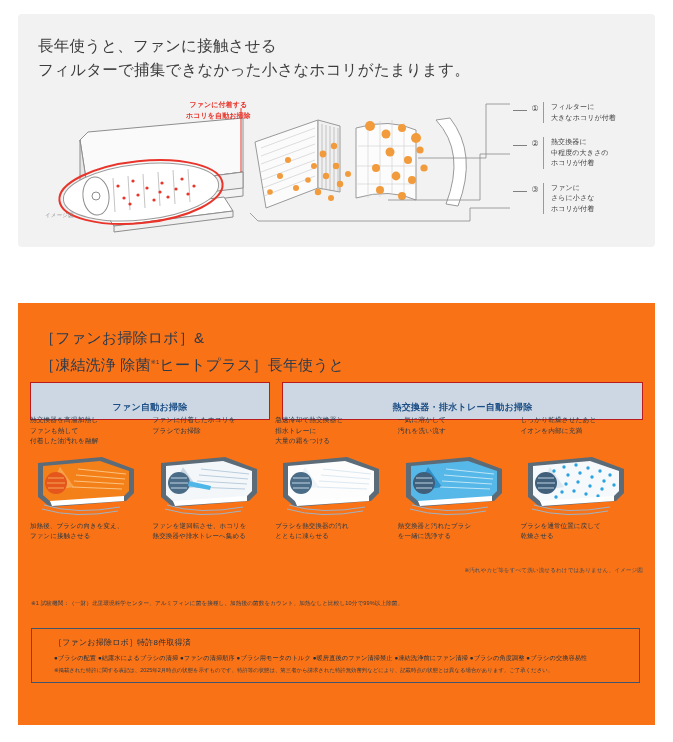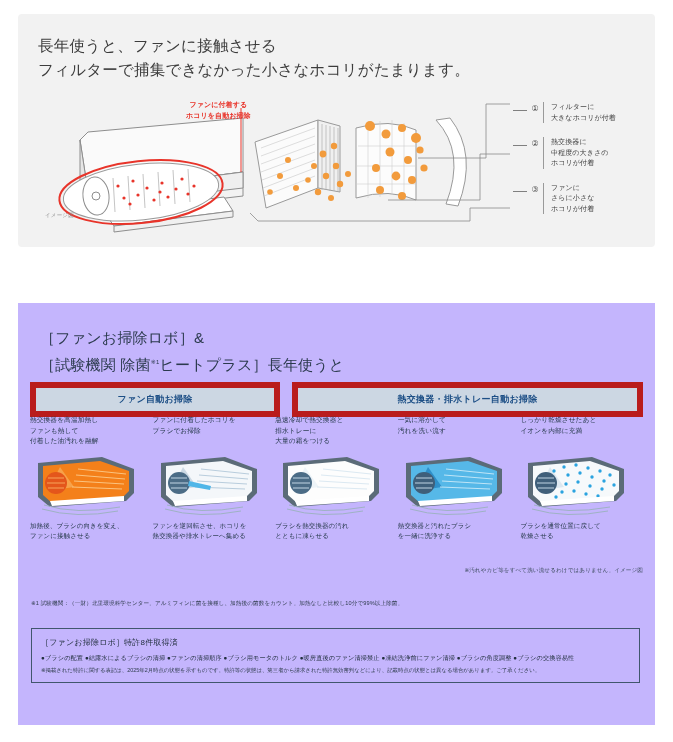--- a/index.html
+++ b/index.html
@@ -108,21 +108,21 @@
     letter-spacing: .1px;
   }
 
   
   .bottom-panel {
     position: absolute;
     left: 18px;
     top: 303px;
     width: 637px;
     height: 422px;
-    background: #c4b5fd;
+    background: #f97316;
     text-decoration: underline;
   }
   .bottom-title {
     position: absolute;
     left: 22px;
     top: 22px;
     font-size: 15px;
     line-height: 25px;
     color: #2b3a4d;
     letter-spacing: .2px;
@@ -135,26 +135,26 @@
   .tabs {
     position: absolute;
     left: 12px;
     top: 79px;
     width: 613px;
     display: flex;
     gap: 12px;
   }
   .tab {
     background: #ccd7e3;
-    border: 6px solid #b91c1c;
+    border: 1px solid #b91c1c;
     color: #1d4f86;
     font-size: 9px;
     font-weight: bold;
     text-align: center;
-    padding: 5px 0 5px;
+    padding: 18px 0 5px;
     letter-spacing: .3px;
   }
   .tab-fan { width: 238px; }
   .tab-hx  { flex: 1; text-align: center; }
 
   .steps {
     position: absolute;
     left: 12px;
     top: 112px;
     width: 613px;
@@ -205,21 +205,21 @@
     color: #2f3d4d;
     letter-spacing: .1px;
   }
 
   .patent-box {
     position: absolute;
     left: 13px;
     top: 325px;
     width: 609px;
     border: 1px solid #41566d;
-    padding: 8px 9px 7px;
+    padding: 8px 22px 7px;
     box-sizing: border-box;
   }
   .patent-title {
     font-size: 8px;
     color: #22303f;
     margin-bottom: 5px;
     letter-spacing: .2px;
   }
   .patent-bullets {
     font-size: 6.2px;
@@ -397,21 +397,21 @@
 さらに小さな
 ホコリが付着</span>
     </div>
   </div>
 </div>
 
 <div class="bottom-panel">
 
   <div class="bottom-title">
     <div>［ファンお掃除ロボ］&amp;</div>
-    <div><span>［試験機関 除菌</span><span class="sup">※1</span><span>ヒートプラス］長年使うと</span></div>
+    <div><span>［凍結洗浄 除菌</span><span class="sup">※1</span><span>ヒートプラス］長年使うと</span></div>
   </div>
 
   <div class="tabs">
     <div class="tab tab-fan">ファン自動お掃除</div>
     <div class="tab tab-hx">熱交換器・排水トレー自動お掃除</div>
   </div>
 
   <div class="steps">
 
     <div class="step">

